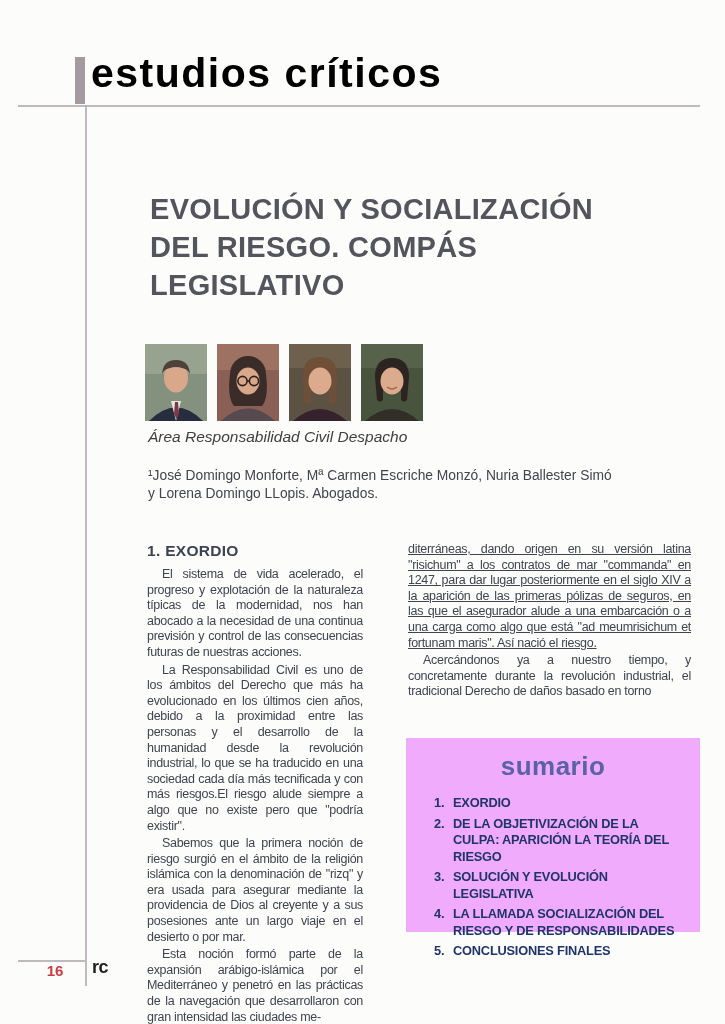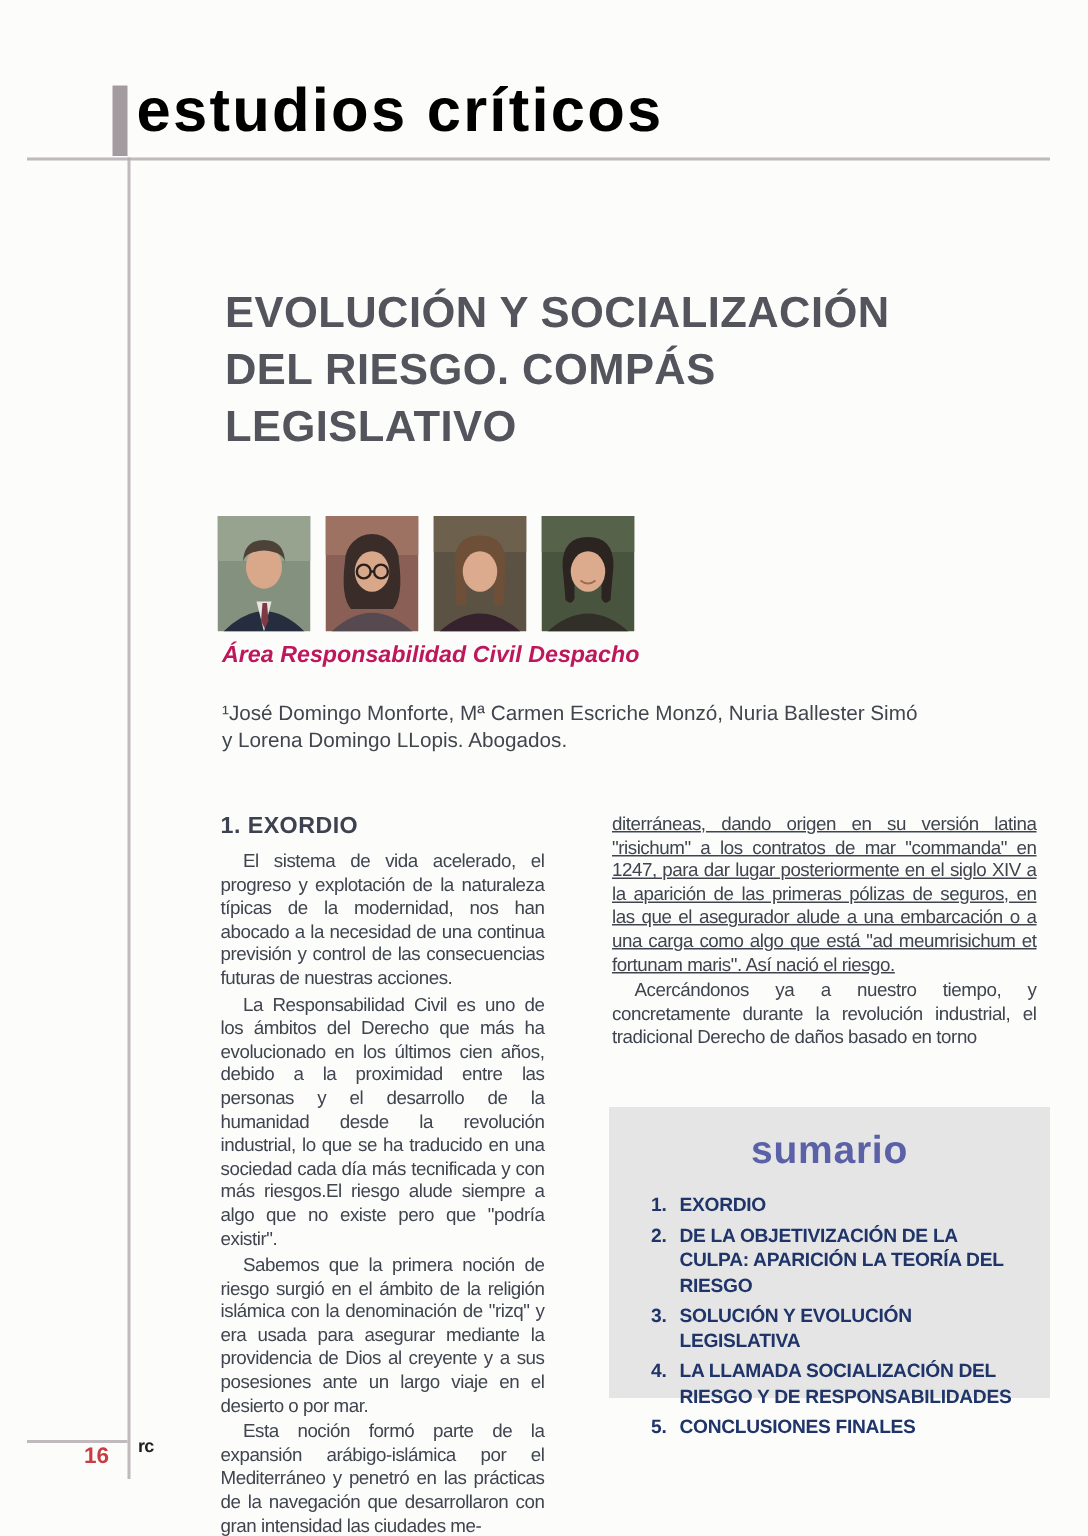--- a/index.html
+++ b/index.html
@@ -26,22 +26,22 @@
     color:#53545c;
   }
 
   
   .photos{position:absolute;left:145px;top:344px;display:flex;gap:10px;}
   .photo{width:62px;height:77px;display:block;}
 
   
   .affiliation{
     position:absolute;left:148px;top:427px;
-    font-size:15.5px;line-height:19.5px;font-weight:bold;font-style:italic;
-    color:#be185d;
+    font-size:15.5px;line-height:19.5px;font-weight:normal;font-style:italic;
+    color:#404040;
   }
   .footnote{
     position:absolute;left:148px;top:467px;
     font-size:13.8px;line-height:18px;color:#42454e;
   }
 
   
   .col{position:absolute;top:542px;color:#3f444e;}
   .col-left{left:147px;width:216px;}
   .col-right{left:408px;width:283px;}
@@ -49,42 +49,42 @@
     margin:0 0 7px 0;font-size:15.5px;font-weight:bold;letter-spacing:.3px;
     color:#3c4250;
   }
   .col p{
     margin:0 0 2px 0;font-size:12.5px;line-height:15.6px;letter-spacing:-.3px;
     text-align:justify;text-indent:15px;
   }
   .col p.no-indent{text-indent:0;text-decoration:underline;}
 
   
-  .sumario-box{position:absolute;left:406px;top:738px;width:294px;height:194px;background:#e5e5e5;}
+  .sumario-box{position:absolute;left:406px;top:738px;width:294px;height:194px;background:#f0abfc;}
   .sumario-title{
     text-align:center;margin-top:13px;
     font-size:26px;font-weight:bold;letter-spacing:.5px;color:#5b61a6;
   }
   .sumario-list{margin:13px 0 0 28px;}
   .s-item{
     display:flex;width:250px;
     font-size:12.8px;line-height:16.5px;font-weight:bold;letter-spacing:-.2px;
     color:#1f3569;margin-bottom:4px;
   }
   .s-item .num{flex:none;width:19px;}
 
   
   .hline-bottom{position:absolute;left:18px;top:960px;width:67px;height:2px;background:#b5adb1;opacity:.85;}
   .page-number{
-    position:absolute;left:56px;top:962px;width:28px;text-align:left;
+    position:absolute;left:41px;top:962px;width:28px;text-align:center;
     font-size:15px;font-weight:bold;color:#c93c44;
   }
   .journal-mark{
     position:absolute;left:92px;top:957px;
-    font-size:12px;font-weight:bold;color:#1e1e20;letter-spacing:-.5px;
+    font-size:18px;font-weight:bold;color:#1e1e20;letter-spacing:-.5px;
   }
 </style>
 </head>
 <body>
 
 <div class="accent-bar"></div>
 <div class="section-title">estudios críticos</div>
 <div class="hline-top"></div>
 <div class="vline"></div>
 

